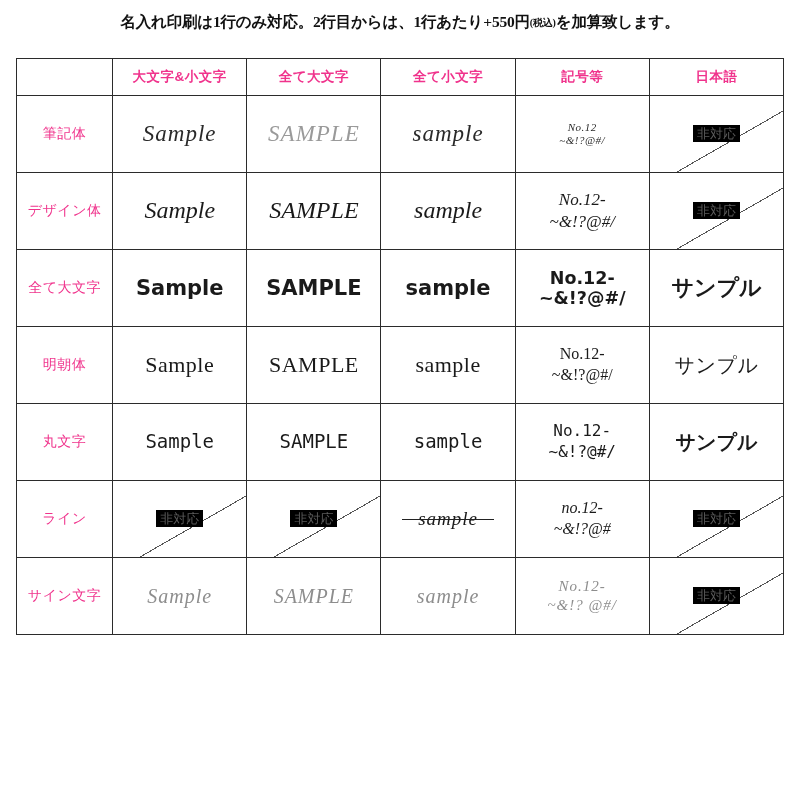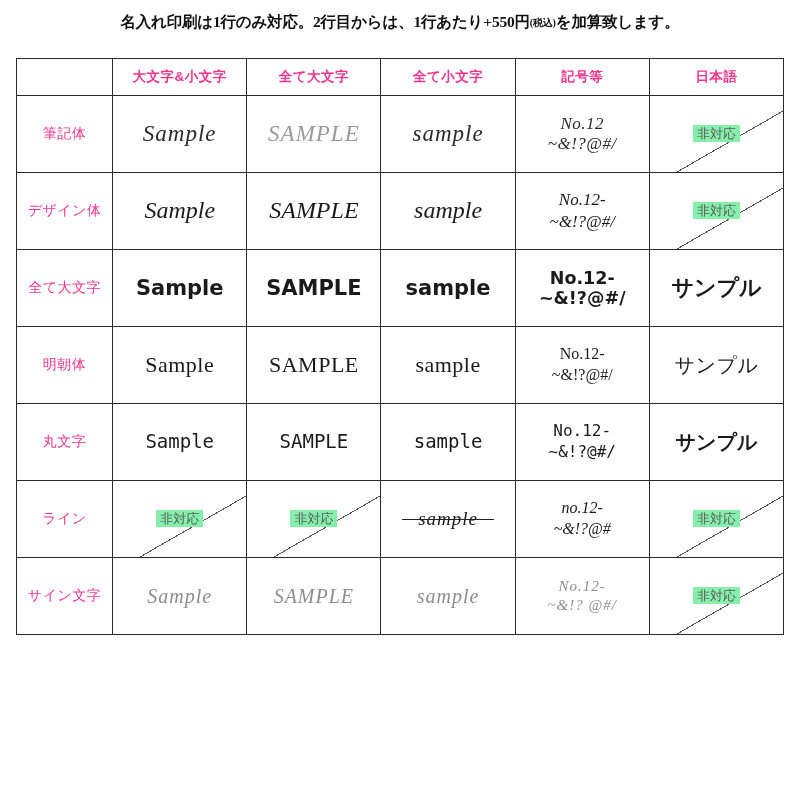--- a/index.html
+++ b/index.html
@@ -102,27 +102,27 @@
     left: -10%;
     top: -10%;
     width: 140%;
     height: 140%;
     background: linear-gradient(to bottom right, rgba(0,0,0,0) calc(50% - 0.5px), #555 calc(50% - 0.5px), #555 calc(50% + 0.5px), rgba(0,0,0,0) calc(50% + 0.5px));
     pointer-events: none;
   }
   td.na .na-label {
     position: relative;
     z-index: 2;
-    background: #86efac;
+    background: #000000;
     padding: 1px 4px;
   }
 
   
   .f-script      { font-family: "Liberation Serif", serif; font-style: italic; font-size: 23px; letter-spacing: 1px; color: #2a2a2a; }
-  .f-script.small{ font-size: 17px; letter-spacing: 0.5px; text-align: center; }
+  .f-script.small{ font-size: 11px; letter-spacing: 0.5px; text-align: center; }
   .f-script.faint{ color: #9a9a9a; }
 
   .f-design      { font-family: "Liberation Serif", serif; font-style: italic; font-size: 24px; }
   .f-design.num  { font-style: italic; font-size: 17px; }
 
   .f-gothic      { font-family: "DejaVu Sans", sans-serif; font-weight: 700; font-size: 21px; }
   .f-gothic.num  { font-size: 17.5px; }
   .f-gothic.jp   { font-size: 22px; }
 
   .f-mincho      { font-family: "Liberation Serif", serif; font-size: 22px; letter-spacing: 0.5px; }

